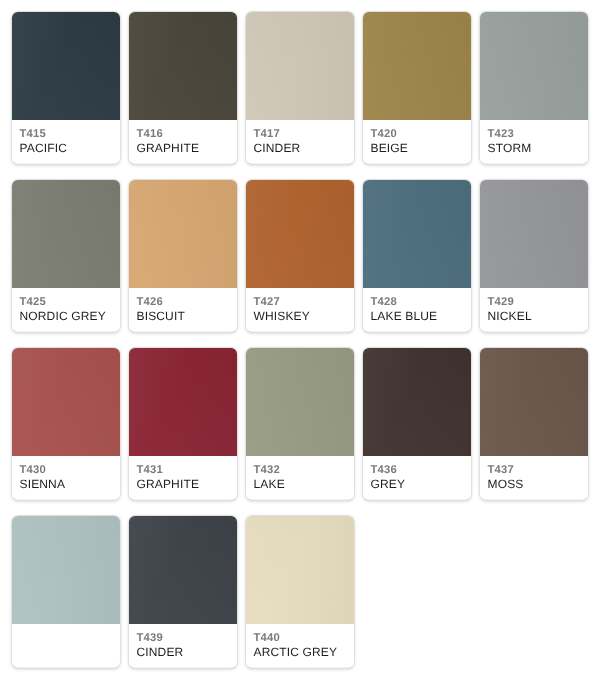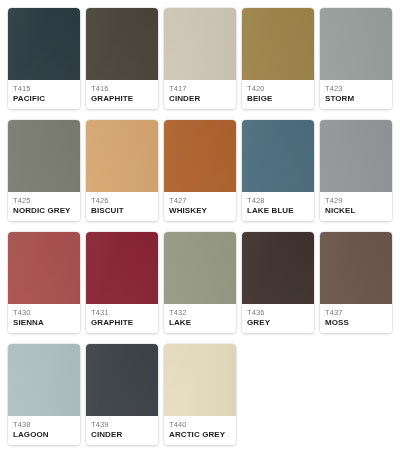--- a/index.html
+++ b/index.html
@@ -61,29 +61,29 @@
     padding: 4px 5px 0 5px;
     box-sizing: border-box;
     background: #ffffff;
   }
   .swatch-code {
     display: block;
     font-size: 7.5px;
     line-height: 9px;
     color: #7b7b7b;
     letter-spacing: 0.15px;
-    font-weight: 400;
+    font-weight: 700;
   }
   .swatch-name {
     display: block;
     margin-top: 1px;
     font-size: 8px;
     line-height: 10px;
     color: #1d1d1d;
-    font-weight: 700;
+    font-weight: 400;
     letter-spacing: 0.1px;
     white-space: nowrap;
   }
 </style>
 </head>
 <body>
 
 <div id="swatch-grid" style="background: rgb(255, 255, 255);">
     <div class="swatch-card">
       <div class="swatch-color" style="background-color: rgb(44, 59, 67);"></div>
@@ -185,24 +185,20 @@
     </div>
     <div class="swatch-card">
       <div class="swatch-color" style="background-color: rgb(107, 86, 74);"></div>
       <div class="swatch-label">
         <span class="swatch-code">T437</span>
         <span class="swatch-name">MOSS</span>
       </div>
     </div>
     <div class="swatch-card">
       <div class="swatch-color" style="background-color: rgb(174, 194, 193);"></div>
-      <div class="swatch-label">
-        <span class="swatch-code">T438</span>
-        <span class="swatch-name">LAGOON</span>
-      </div>
     </div>
     <div class="swatch-card">
       <div class="swatch-color" style="background-color: rgb(62, 67, 73);"></div>
       <div class="swatch-label">
         <span class="swatch-code">T439</span>
         <span class="swatch-name">CINDER</span>
       </div>
     </div>
     <div class="swatch-card">
       <div class="swatch-color" style="background-color: rgb(231, 221, 191);"></div>

